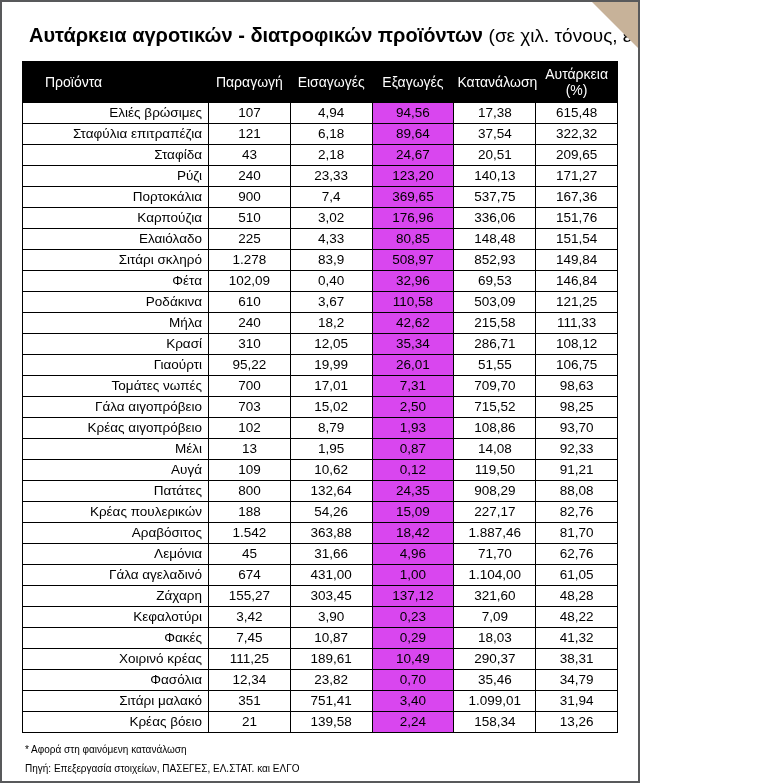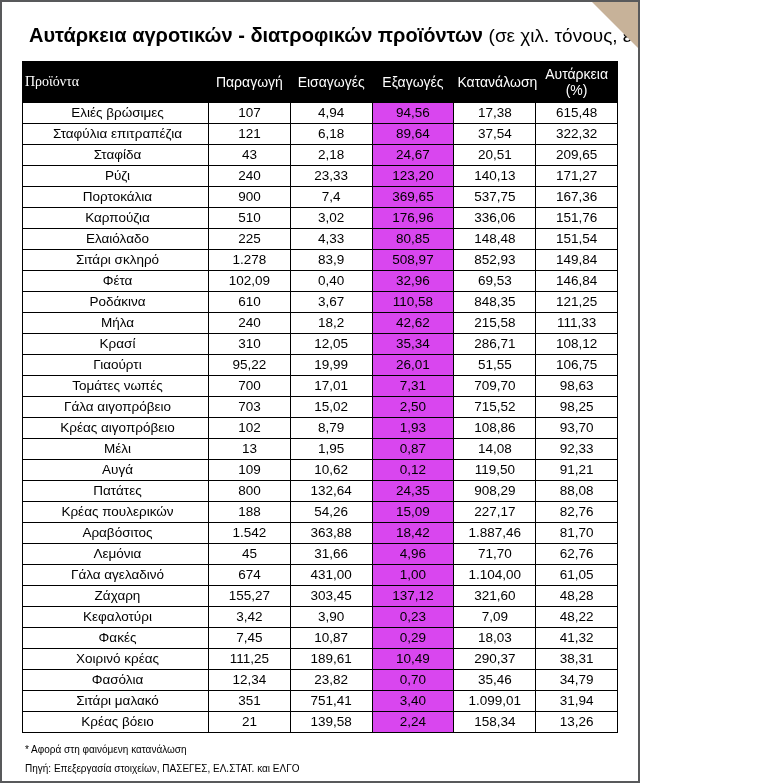--- a/index.html
+++ b/index.html
@@ -48,22 +48,22 @@
   }
   table.data-table td {
     font-size: 13.5px;
     height: 21px;
     padding: 1px 6px;
     text-align: center;
     border: 1px solid #000;
     background: #fff;
     line-height: 1.25;
   }
-  table.data-table th.col-product { width: 186px; text-align: left; padding-left: 2px; font-family: Liberation Serif, serif; }
-  table.data-table td.col-product { text-align: center; padding-left: 10px; }
+  table.data-table th.col-product { width: 186px; text-align: left; padding-left: 22px; }
+  table.data-table td.col-product { text-align: right; padding-left: 10px; }
   table.data-table td.highlight { background: #d946ef; }
   .footnotes {
     margin: 7px 0 0 3px;
     font-size: 10px;
     line-height: 19px;
   }
 </style>
 </head>
 <body>
 
@@ -157,21 +157,21 @@
           <td>0,40</td>
           <td class="highlight">32,96</td>
           <td>69,53</td>
           <td>146,84</td>
         </tr>
         <tr>
           <td class="col-product">Ροδάκινα</td>
           <td>610</td>
           <td>3,67</td>
           <td class="highlight">110,58</td>
-          <td>848,35</td>
+          <td>503,09</td>
           <td>121,25</td>
         </tr>
         <tr>
           <td class="col-product">Μήλα</td>
           <td>240</td>
           <td>18,2</td>
           <td class="highlight">42,62</td>
           <td>215,58</td>
           <td>111,33</td>
         </tr>

